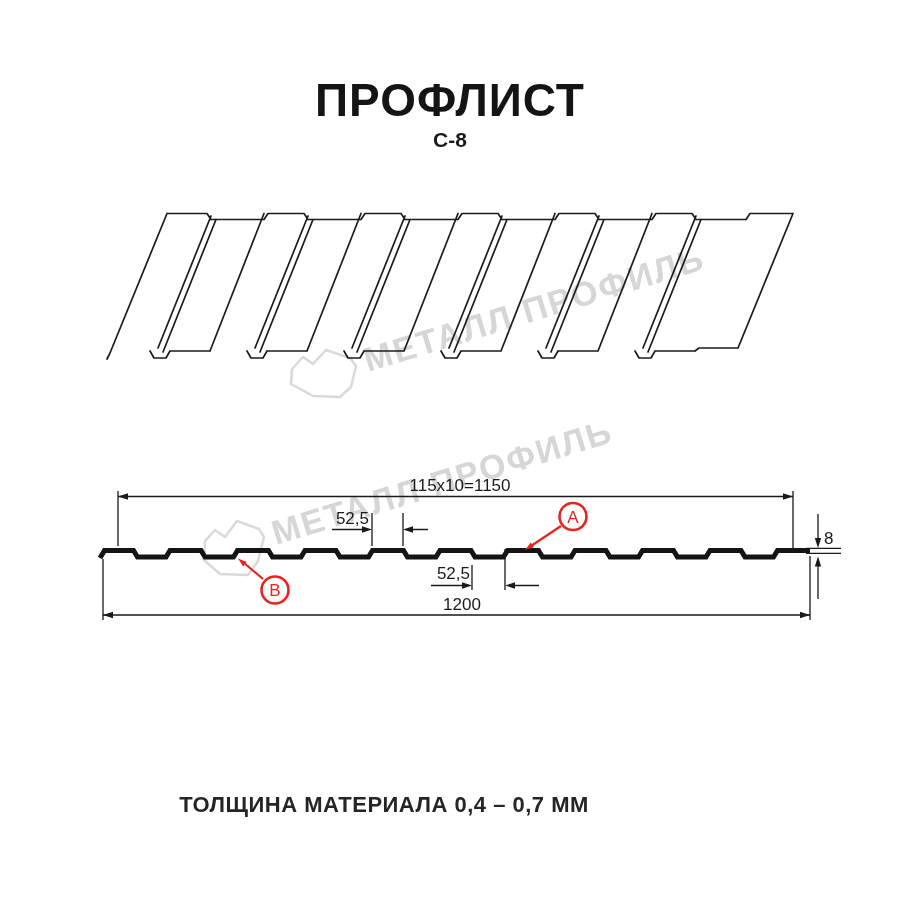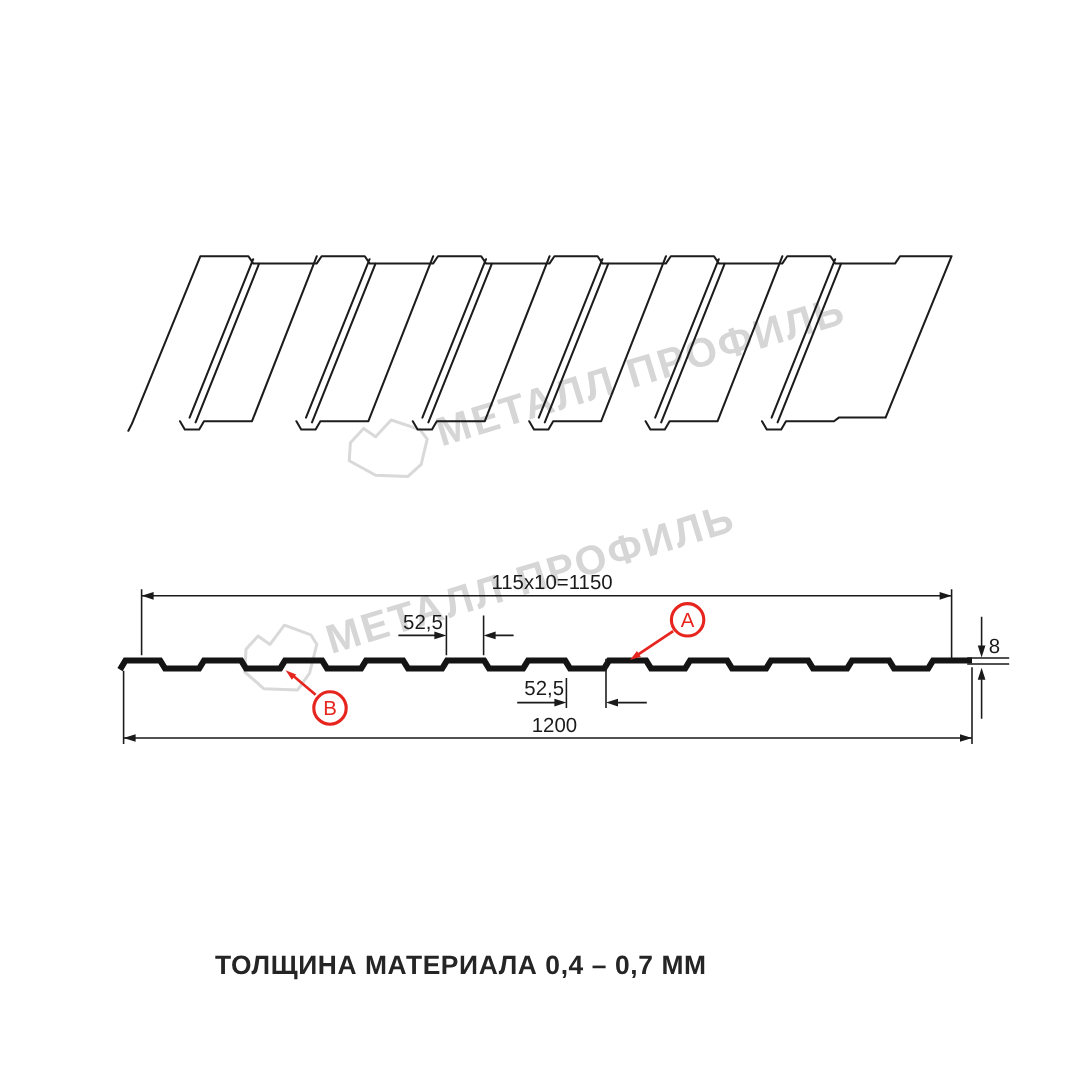--- a/index.html
+++ b/index.html
@@ -23,20 +23,22 @@
   .wm-text{font-family:"Liberation Sans",sans-serif;font-size:34px;font-weight:700;letter-spacing:2px;}
   .marker-circle{fill:none;stroke-width:2.6;}
   .marker-letter{font-family:"Liberation Sans",sans-serif;font-size:17px;}
   .red-line{stroke-width:2.2;fill:none;}
 </style>
 </head>
 <body>
 
 <div class="page">
 
+  <div class="page-title">ПРОФЛИСТ</div>
+  <div class="model-label">С-8</div>
 
   <svg class="sketch-svg" width="720" height="210" viewBox="95 195 720 210">
     <g>
       <polygon class="wm-outline" stroke="#d9d9d9" points="292,369 303,357 313,364 326,350 350,358 356,366 351,387 340,397 313,396 291,384"></polygon>
       <text class="wm-text" fill="#d6d6d6" x="368" y="372" transform="rotate(-17 368 372)">МЕТАЛЛ ПРОФИЛЬ</text>
     </g>
     <path class="thin" d="
       M 110 353 L 167 213.5
       M 110 353 L 107 359
       M 167 213.5 L 207 213.5 L 211 219.5

